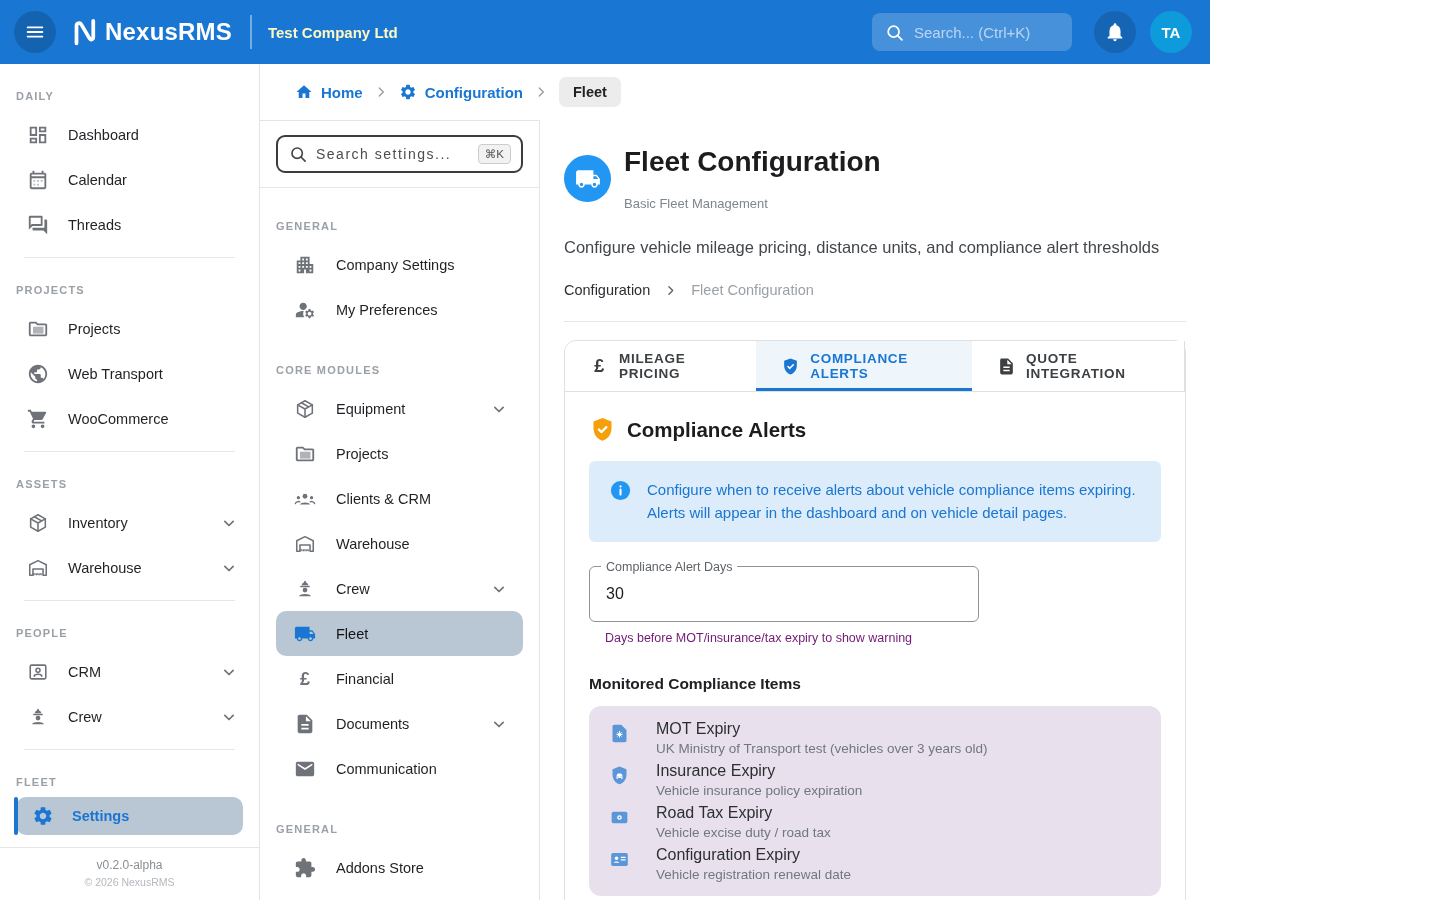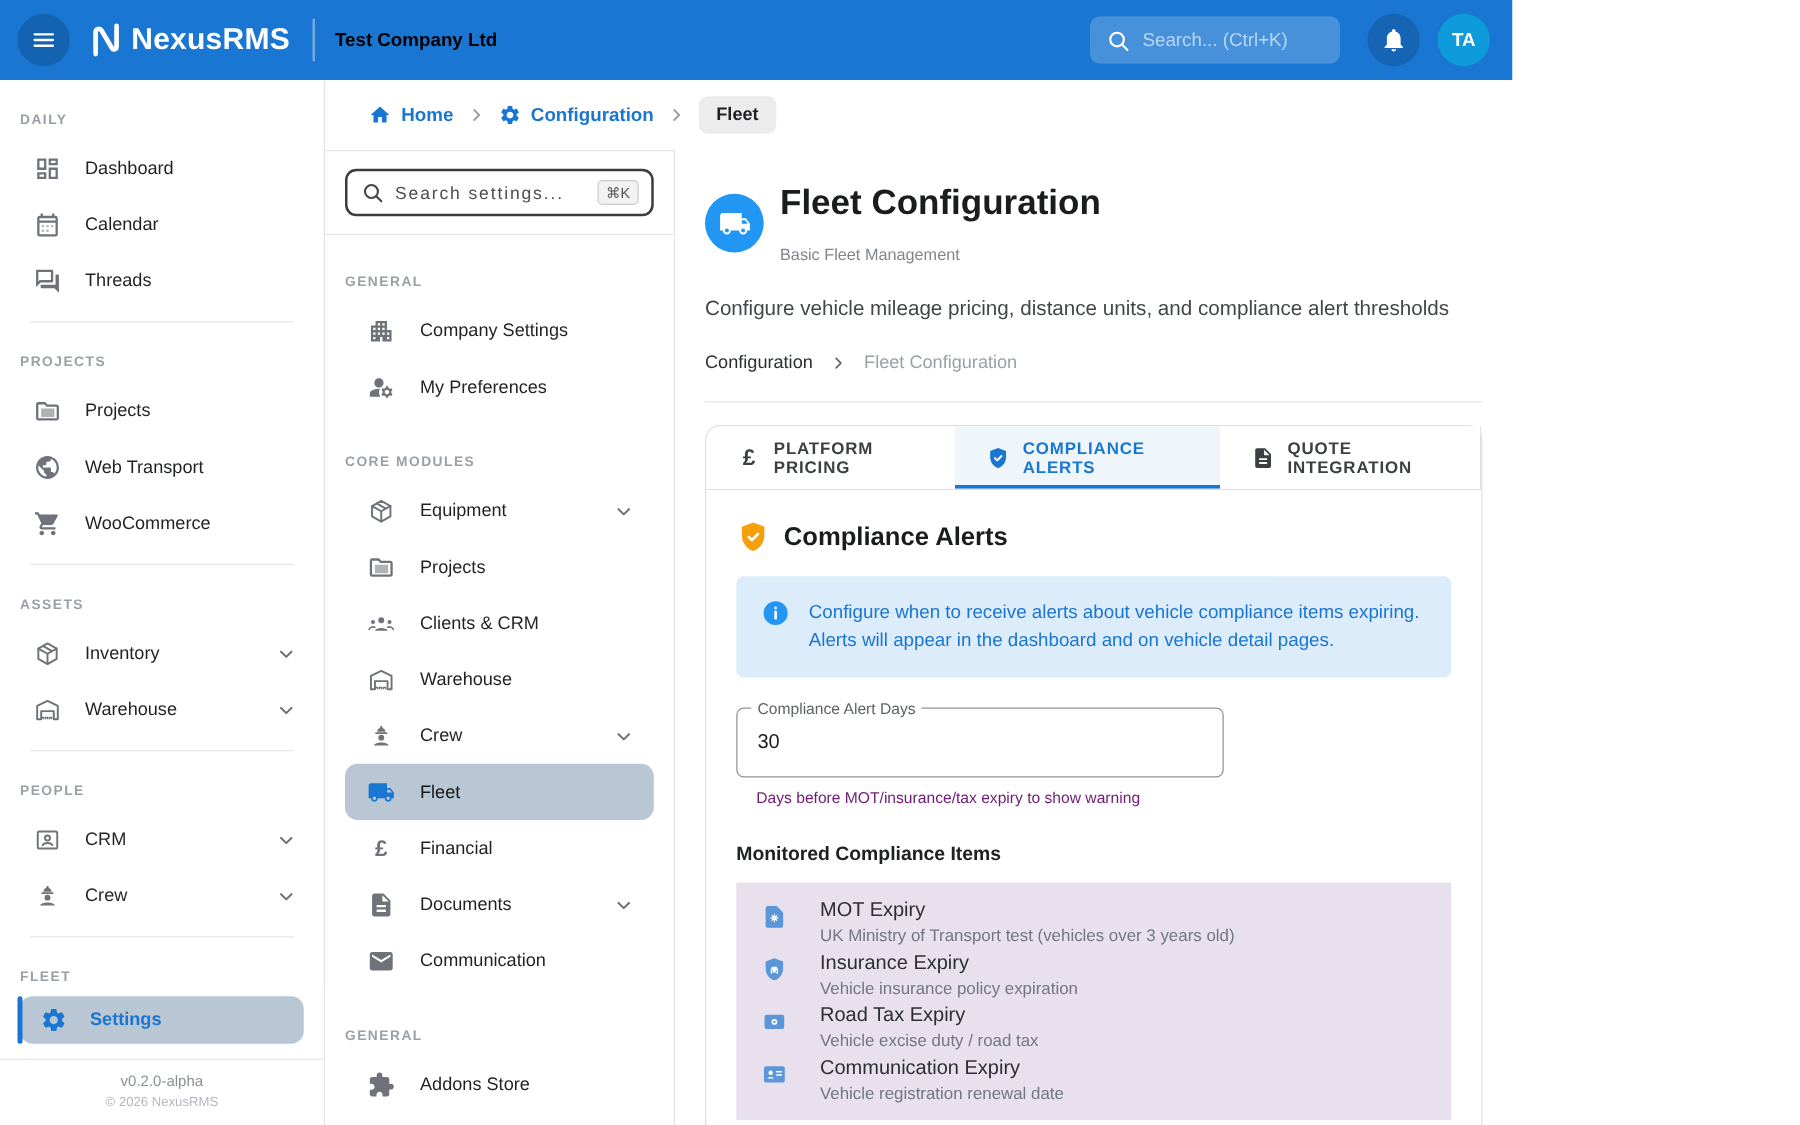--- a/index.html
+++ b/index.html
@@ -9,21 +9,21 @@
 
   
   .appbar { height:64px; flex:0 0 64px; background:var(--appbar,#1976d2); display:flex; align-items:center; padding:0 18px 0 14px; }
   .iconbtn { width:42px; height:42px; border-radius:50%; border:none; display:flex; align-items:center; justify-content:center; color:#fff; cursor:pointer; background:transparent; }
   .menu-btn { background:rgba(0,0,0,0.16); }
   .menu-btn .icn { width:22px; height:22px; }
   .brand { display:flex; align-items:center; gap:7px; color:#fff; margin-left:12px; cursor:pointer; }
   .brand .icn { width:30px; height:30px; }
   .brand-name { font-size:24px; font-weight:700; letter-spacing:.2px; }
   .appbar-divider { width:2px; height:34px; background:rgba(255,255,255,.4); margin:0 16px 0 18px; }
-  .company-name { color:#000000; font-size:15px; font-weight:700; }
+  .company-name { color:#fef9c3; font-size:15px; font-weight:700; }
   .appbar-search { margin-left:auto; width:200px; height:38px; background:rgba(255,255,255,.2); border-radius:8px; display:flex; align-items:center; padding:0 12px; gap:9px; color:#fff; }
   .appbar-search .icn { width:21px; height:21px; flex:0 0 21px; }
   .appbar-search input { flex:1; min-width:0; background:transparent; border:none; outline:none; color:#fff; font-size:15px; font-family:inherit; }
   .appbar-search input::placeholder { color:rgba(255,255,255,.62); }
   .bell-btn { background:rgba(0,0,0,0.14); margin-left:22px; }
   .bell-btn .icn { width:22px; height:22px; }
   .avatar-btn { width:42px; height:42px; border-radius:50%; border:none; background:#0d9bdb; color:#fff; font-size:15px; font-weight:700; margin-left:14px; display:flex; align-items:center; justify-content:center; font-family:inherit; cursor:pointer; }
 
   .body-row { flex:1; display:flex; min-height:0; }
 
@@ -93,21 +93,21 @@
   .sec-head .icn { width:27px; height:27px; color:var(--shield,#f59f0a); flex:0 0 27px; }
   .sec-head h2 { font-size:20.5px; font-weight:700; color:#1b1c1e; }
   .info-alert { margin-top:18px; background:var(--infobg,#ddecfa); border-radius:6px; padding:17px 20px; display:flex; gap:15px; }
   .info-alert .icn { width:23px; height:23px; color:#2196f3; flex:0 0 23px; margin-top:1px; }
   .info-alert p { font-size:15px; color:var(--accent,#1976d2); line-height:1.55; max-width:765px; }
   .tf { margin-top:24px; position:relative; width:390px; height:56px; border:1px solid #8f9399; border-radius:6px; background:#fff;text-decoration:underline; }
   .tf label { position:absolute; top:-7px; left:11px; background:#fff; padding:0 5px; font-size:12.5px; color:#5f6368; }
   .tf input { width:100%; height:100%; border:none; outline:none; background:transparent; padding:0 16px; font-size:16px; color:#1b1c1e; font-family:inherit; }
   .tf-helper { margin:9px 0 0 16px; font-size:12.5px; color:#701a75; }
   .mon-head { margin-top:30px; font-size:15.5px; font-weight:700; color:#202124; }
-  .mon-panel { margin-top:13px; background:var(--panelbg,#e8e1ed); border-radius:0; padding:11px 0; }
+  .mon-panel { margin-top:13px; background:var(--panelbg,#e8e1ed); border-radius:12px; padding:11px 0; }
   .mon-item { display:flex; gap:26px; padding:3px 20px; align-items:flex-start; }
   .mon-item .icn { width:21px; height:21px; color:var(--itemicon,#5b97d8); flex:0 0 21px; margin-top:3px; }
   .mon-title { font-size:16px; font-weight:500; color:#2c2e31; }
   .mon-desc { font-size:13.5px; color:#717680; margin-top:3px; }
 
   .icn { display:inline-flex; align-items:center; justify-content:center; }
   .icn svg { width:100%; height:100%; display:block; }
 </style>
 </head>
 <body>
@@ -486,21 +486,21 @@
             <span class="cur1">Fleet Configuration</span>
           </div>
           <hr class="main-hr">
 
           <section class="card">
             <div class="tabs" id="tabs">
                 <div class="tab">
                   <span class="icn">
                     <span class="pound-txt">£</span>
                   </span>
-                  <span>PLATFORM PRICING</span>
+                  <span>MILEAGE PRICING</span>
                 </div>
                 <div class="tab active">
                   <span class="icn">
                     <svg viewBox="0 0 24 24">
                       <path d="M12 1.8L4 4.8v6.3c0 5 3.4 9.6 8 10.9 4.6-1.3 8-5.9 8-10.9V4.8l-8-3z" fill="currentColor"></path>
                       <path d="M8.8 12l2.3 2.3 4.3-4.4" fill="none" stroke="#fff" stroke-width="2" stroke-linecap="round" stroke-linejoin="round"></path>
                     </svg>
                   </span>
                   <span>COMPLIANCE ALERTS</span>
                 </div>
@@ -582,21 +582,21 @@
                   <div class="mon-item">
                     <span class="icn">
                       <svg viewBox="0 0 24 24">
                         <rect x="2.5" y="4.5" width="19" height="15" rx="2" fill="currentColor"></rect>
                         <circle cx="8.6" cy="10.5" r="2" fill="#fff"></circle>
                         <path d="M5.4 15.8c.6-2 5.8-2 6.4 0z" fill="#fff"></path>
                         <path d="M14 9.5h4.5M14 12.5h4.5" stroke="#fff" stroke-width="1.4" stroke-linecap="round"></path>
                       </svg>
                     </span>
                     <div>
-                      <div class="mon-title">Communication Expiry</div>
+                      <div class="mon-title">Configuration Expiry</div>
                       <div class="mon-desc">Vehicle registration renewal date</div>
                     </div>
                   </div>
                 </div>
             </div>
           </section>
         </main>
 
       </div>
     </div>

